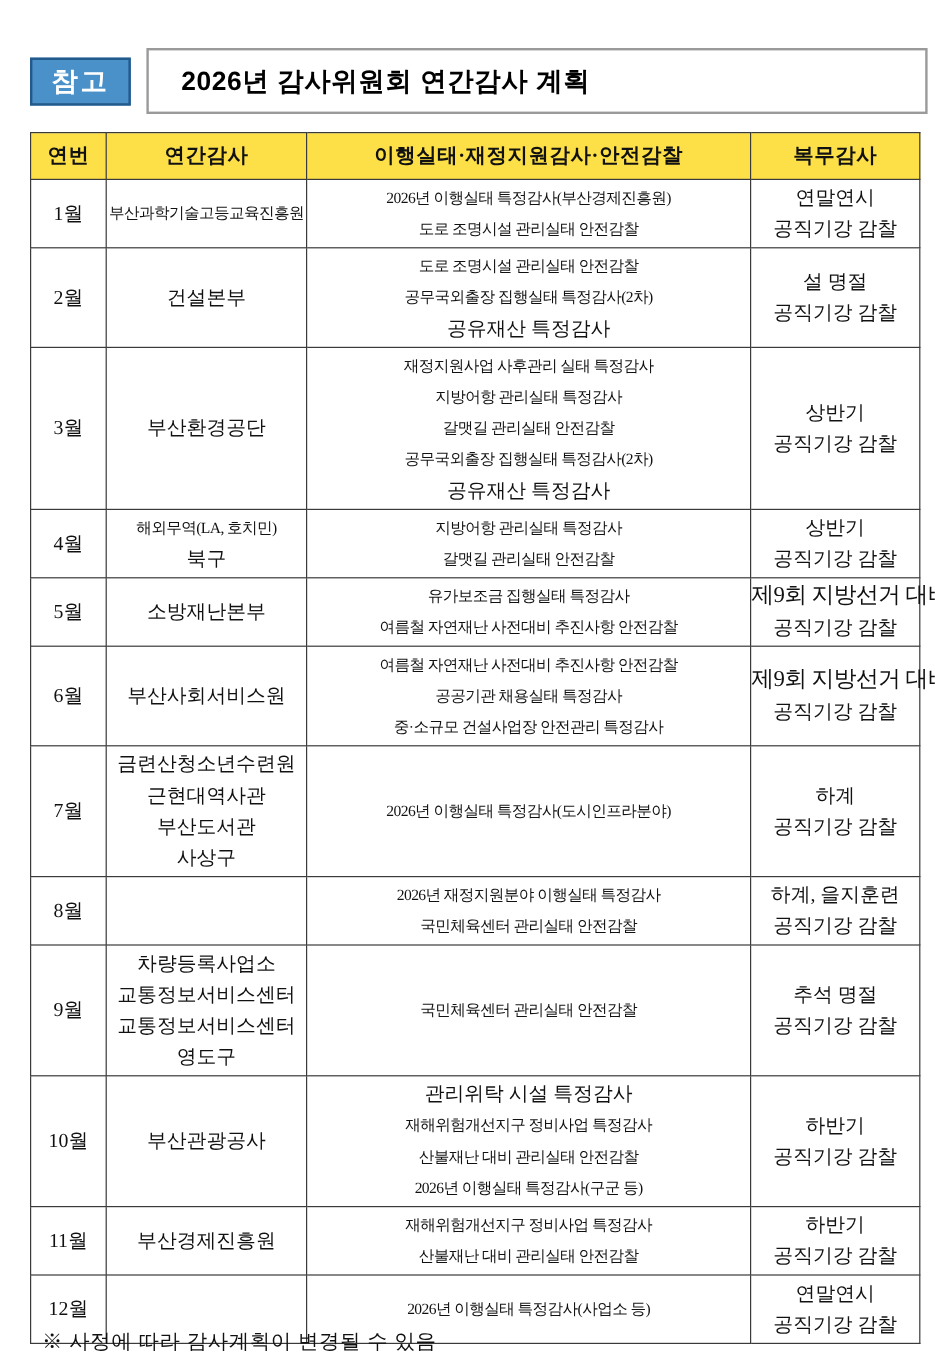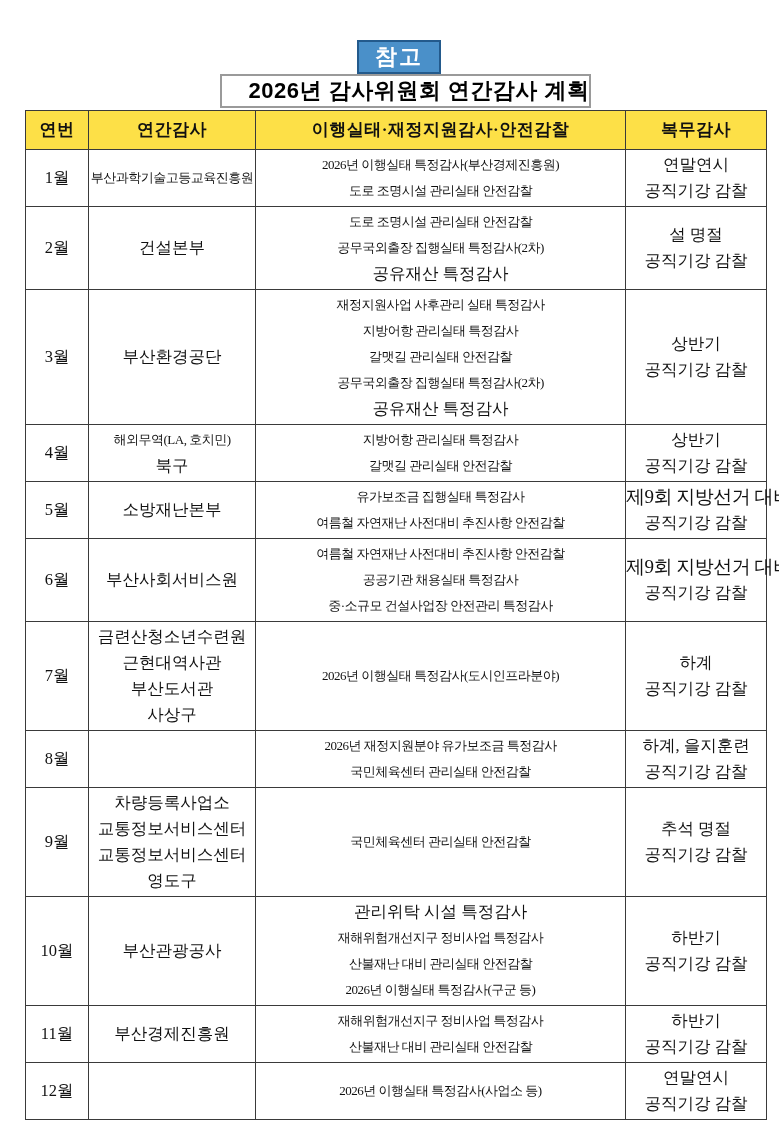--- a/index.html
+++ b/index.html
@@ -19,21 +19,20 @@
   }
   
   .header-band {
     position: absolute;
     top: 40px;
     left: 25px;
     width: 748px;
     height: 55px;
     display: flex;
     align-items: center;
-    flex-direction: column;
   }
   .ref-badge {
     width: 84px;
     height: 40px;
     background: #4a90c9;
     border: 2px solid #235a8c;
     color: #ffffff;
     font-family: "Liberation Sans", sans-serif;
     font-weight: bold;
     font-size: 22px;
@@ -240,21 +239,21 @@
           </td>
           <td>
             <div class="cell-line">하계</div>
             <div class="cell-line">공직기강 감찰</div>
           </td>
         </tr>
         <tr>
           <td>8월</td>
           <td></td>
           <td class="cell-special">
-            <div class="cell-line xs">2026년 재정지원분야 유가보조금 특정감사</div>
+            <div class="cell-line xs">2026년 재정지원분야 이행실태 특정감사</div>
             <div class="cell-line xs">국민체육센터 관리실태 안전감찰</div>
           </td>
           <td>
             <div class="cell-line">하계, 을지훈련</div>
             <div class="cell-line">공직기강 감찰</div>
           </td>
         </tr>
         <tr>
           <td>9월</td>
           <td>
@@ -308,14 +307,15 @@
             <div class="cell-line xs">2026년 이행실태 특정감사(사업소 등)</div>
           </td>
           <td>
             <div class="cell-line">연말연시</div>
             <div class="cell-line">공직기강 감찰</div>
           </td>
         </tr>
       </tbody>
   </table>
 
+  <div class="footnote">※ 사정에 따라 감사계획이 변경될 수 있음</div>
 
 </div>
 
 </body></html>

